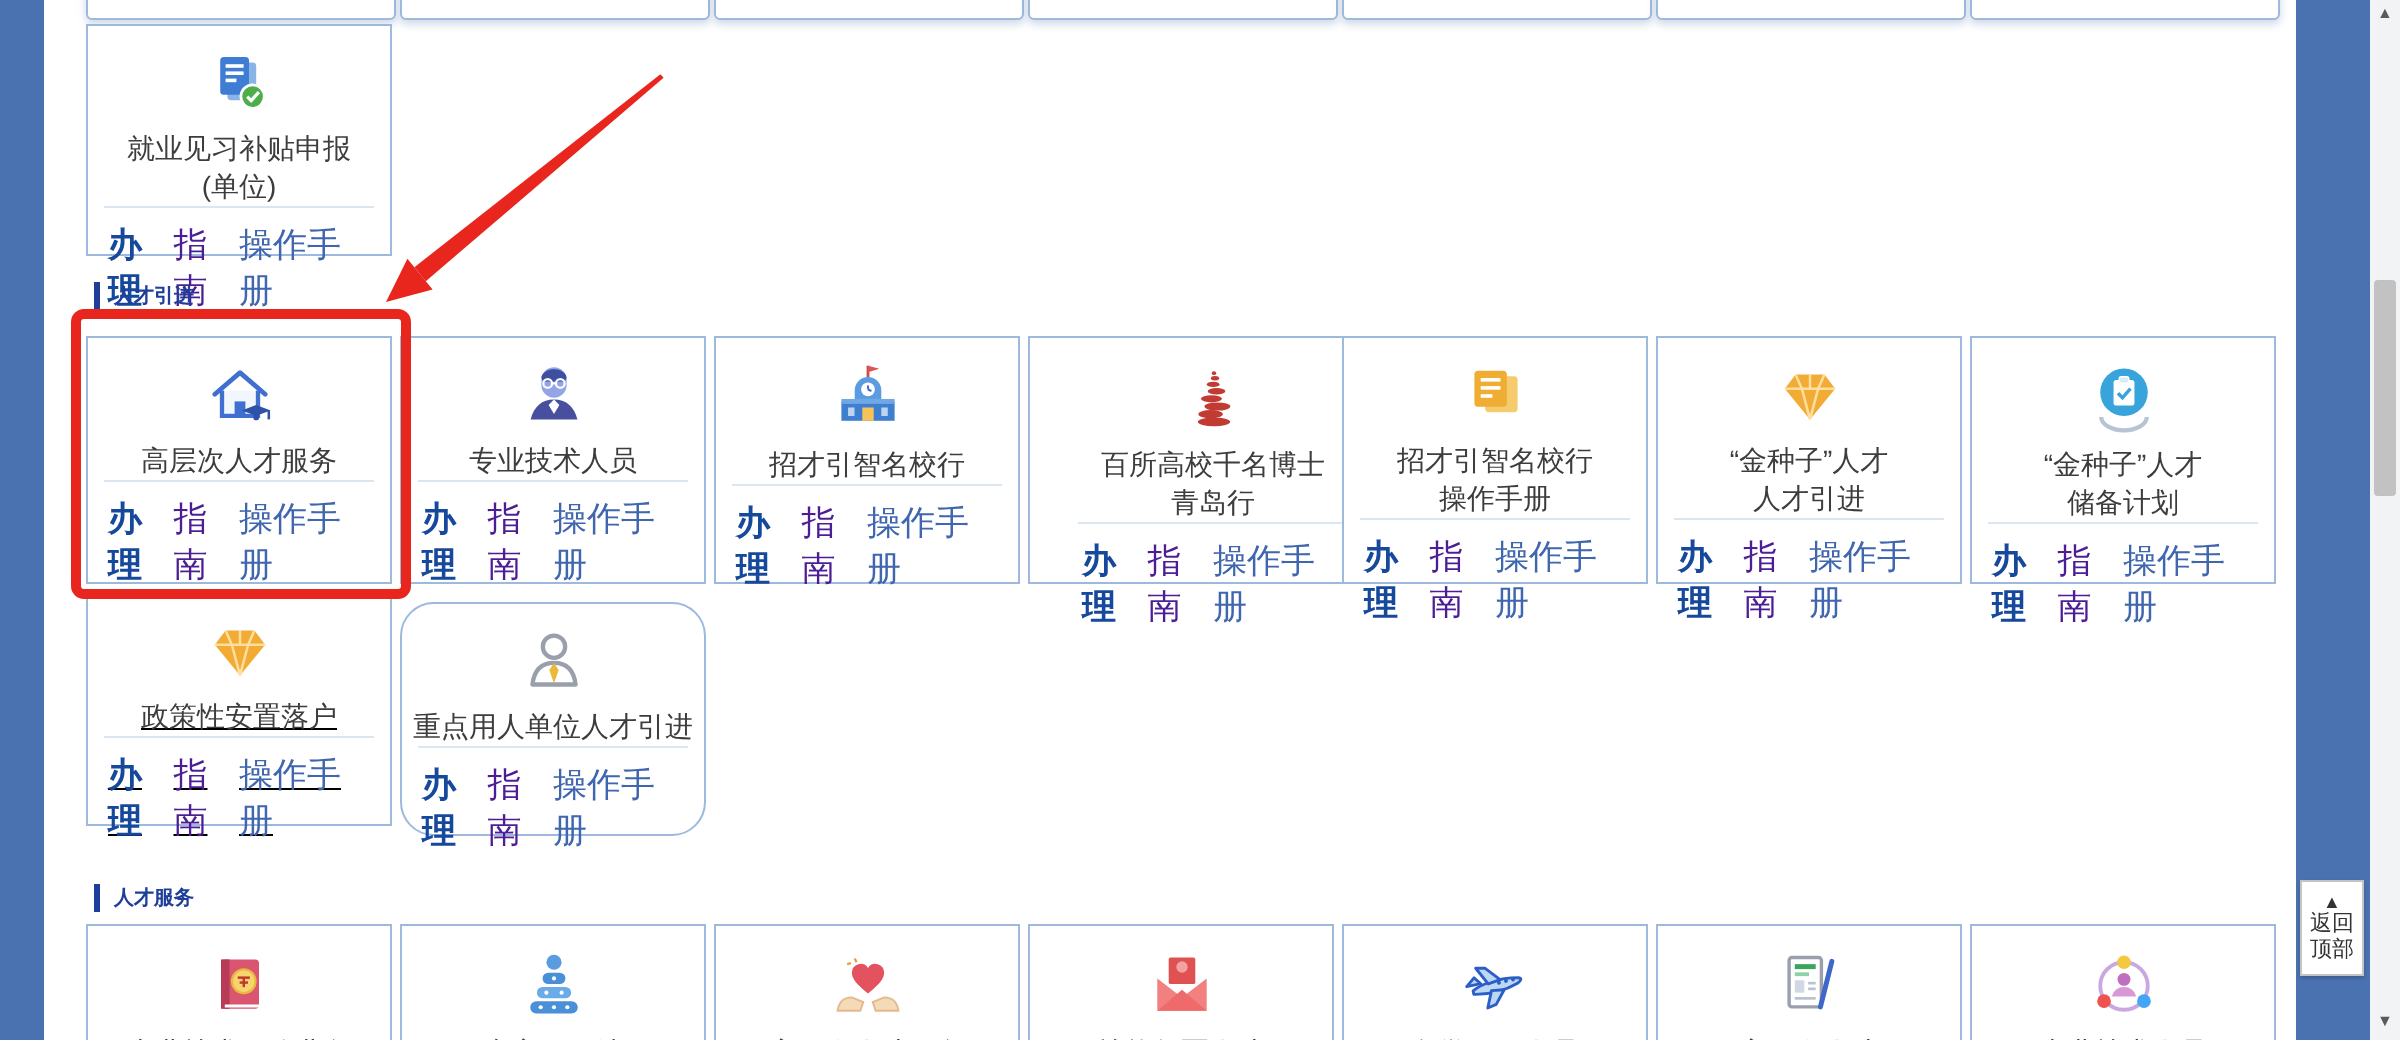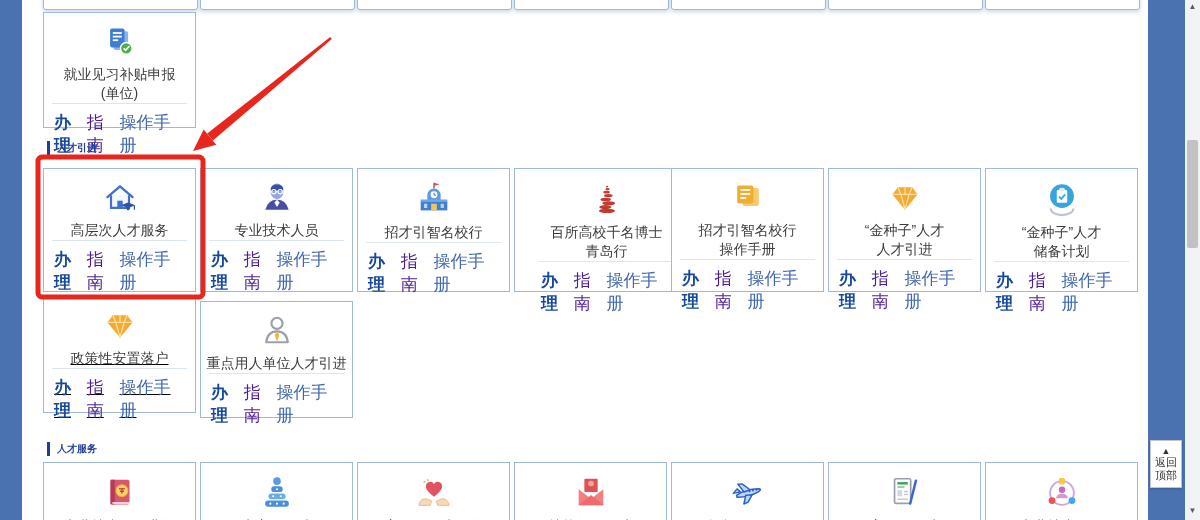--- a/index.html
+++ b/index.html
@@ -253,21 +253,21 @@
         </span>
         <div class="title">
           <div>政策性安置落户</div>
         </div>
         <div class="links">
           <a class="l0">办理</a>
           <a class="l1">指南</a>
           <a class="l2">操作手册</a>
         </div>
       </div>
-      <div class="card" style="left: 200px; top: 301px; height: 115px;">
+      <div class="card" style="left: 200px; top: 301px; height: 115px; border-radius: 17px;">
         <span class="icon">
           <svg width="36" height="36" viewBox="0 0 40 40">
             <circle cx="20" cy="11.5" r="6.2" fill="none" stroke="#9aa0ab" stroke-width="2.4"></circle>
             <path d="M8 32.5 q1.5 -12 12 -12 q10.5 0 12 12 z" fill="none" stroke="#9aa0ab" stroke-width="2.4" stroke-linejoin="round"></path>
             <polygon points="20,20.5 22.6,24.5 20,32 17.4,24.5" fill="#e8b93c"></polygon>
           </svg>
         </span>
         <div class="title">
           <div>重点用人单位人才引进</div>
         </div>

